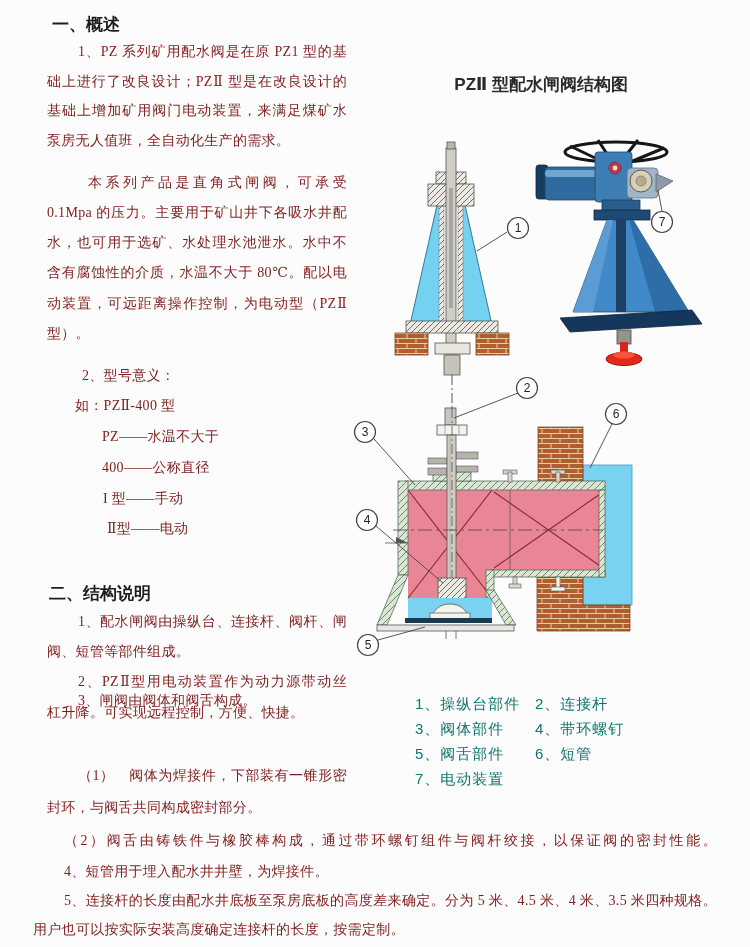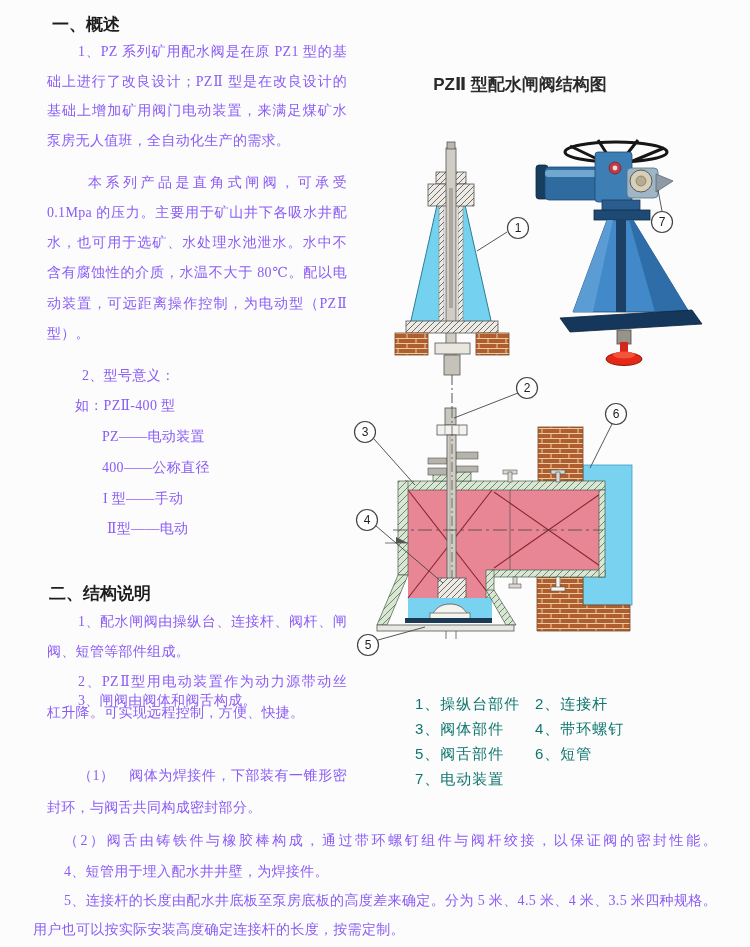--- a/index.html
+++ b/index.html
@@ -1,25 +1,25 @@
 <!DOCTYPE html>
 <html><head>
 <meta charset="utf-8">
 <style>
   html,body{margin:0;padding:0;}
   body{width:750px;height:947px;position:relative;background:#fcfcfc;overflow:hidden;
        font-family:"Liberation Serif","DejaVu Serif",serif;}
-  .t{position:absolute;font-size:14px;color:#8b5cf6;letter-spacing:.3px;white-space:nowrap;line-height:19px;}
+  .t{position:absolute;font-size:14px;color:#7f1d1d;letter-spacing:.3px;white-space:nowrap;line-height:19px;}
   .col{width:300px;box-sizing:border-box;}
   .bw{width:684px;box-sizing:border-box;}
   .jf{white-space:normal;text-align:justify;text-align-last:justify;}
   .ind{padding-left:31px;}
   .hd{position:absolute;font-family:"Liberation Sans","DejaVu Sans",sans-serif;
       font-weight:bold;font-size:17px;color:#1d1d1d;white-space:nowrap;}
-  .figtitle{position:absolute;left:412px;top:73px;width:216px;text-align:center;
+  .figtitle{position:absolute;left:412px;top:73px;width:216px;text-align:right;
       font-family:"Liberation Sans","DejaVu Sans",sans-serif;font-weight:bold;font-size:17px;color:#2a2a2a;white-space:nowrap;}
   .leg{position:absolute;font-family:"Liberation Sans","DejaVu Sans",sans-serif;
       font-size:15px;font-weight:500;color:#0f766e;letter-spacing:1px;white-space:nowrap;}
   svg{position:absolute;left:340px;top:128px;}
   svg text{font-family:"Liberation Sans","DejaVu Sans",sans-serif;}
 </style>
 </head>
 <body>
 
 <div class="hd" style="left:52px;top:13px">一、概述</div>
@@ -31,21 +31,21 @@
 
 <div class="t col jf" style="left:47px;top:173px;padding-left:41px">本系列产品是直角式闸阀，可承受</div>
 <div class="t col jf" style="left:47px;top:203px">0.1Mpa 的压力。主要用于矿山井下各吸水井配</div>
 <div class="t col jf" style="left:47px;top:233px">水，也可用于选矿、水处理水池泄水。水中不</div>
 <div class="t col jf" style="left:47px;top:263px">含有腐蚀性的介质，水温不大于 80℃。配以电</div>
 <div class="t col jf" style="left:47px;top:294px">动装置，可远距离操作控制，为电动型（PZⅡ</div>
 <div class="t" style="left:47px;top:324px">型）。</div>
 
 <div class="t" style="left:82px;top:366px">2、型号意义：</div>
 <div class="t" style="left:75px;top:396px">如：PZⅡ-400 型</div>
-<div class="t" style="left:102px;top:427px">PZ——电动装置</div>
+<div class="t" style="left:102px;top:427px">PZ——水温不大于</div>
 <div class="t" style="left:102px;top:458px">400——公称直径</div>
 <div class="t" style="left:103px;top:489px">I 型——手动</div>
 <div class="t" style="left:107px;top:519px">Ⅱ型——电动</div>
 
 <div class="hd" style="left:49px;top:582px">二、结构说明</div>
 
 <div class="t col jf ind" style="left:47px;top:612px">1、配水闸阀由操纵台、连接杆、阀杆、闸</div>
 <div class="t" style="left:47px;top:642px">阀、短管等部件组成。</div>
 <div class="t col jf ind" style="left:47px;top:672px">2、PZⅡ型用电动装置作为动力源带动丝</div>
 <div class="t" style="left:47px;top:703px">杠升降。可实现远程控制，方便、快捷。</div>

